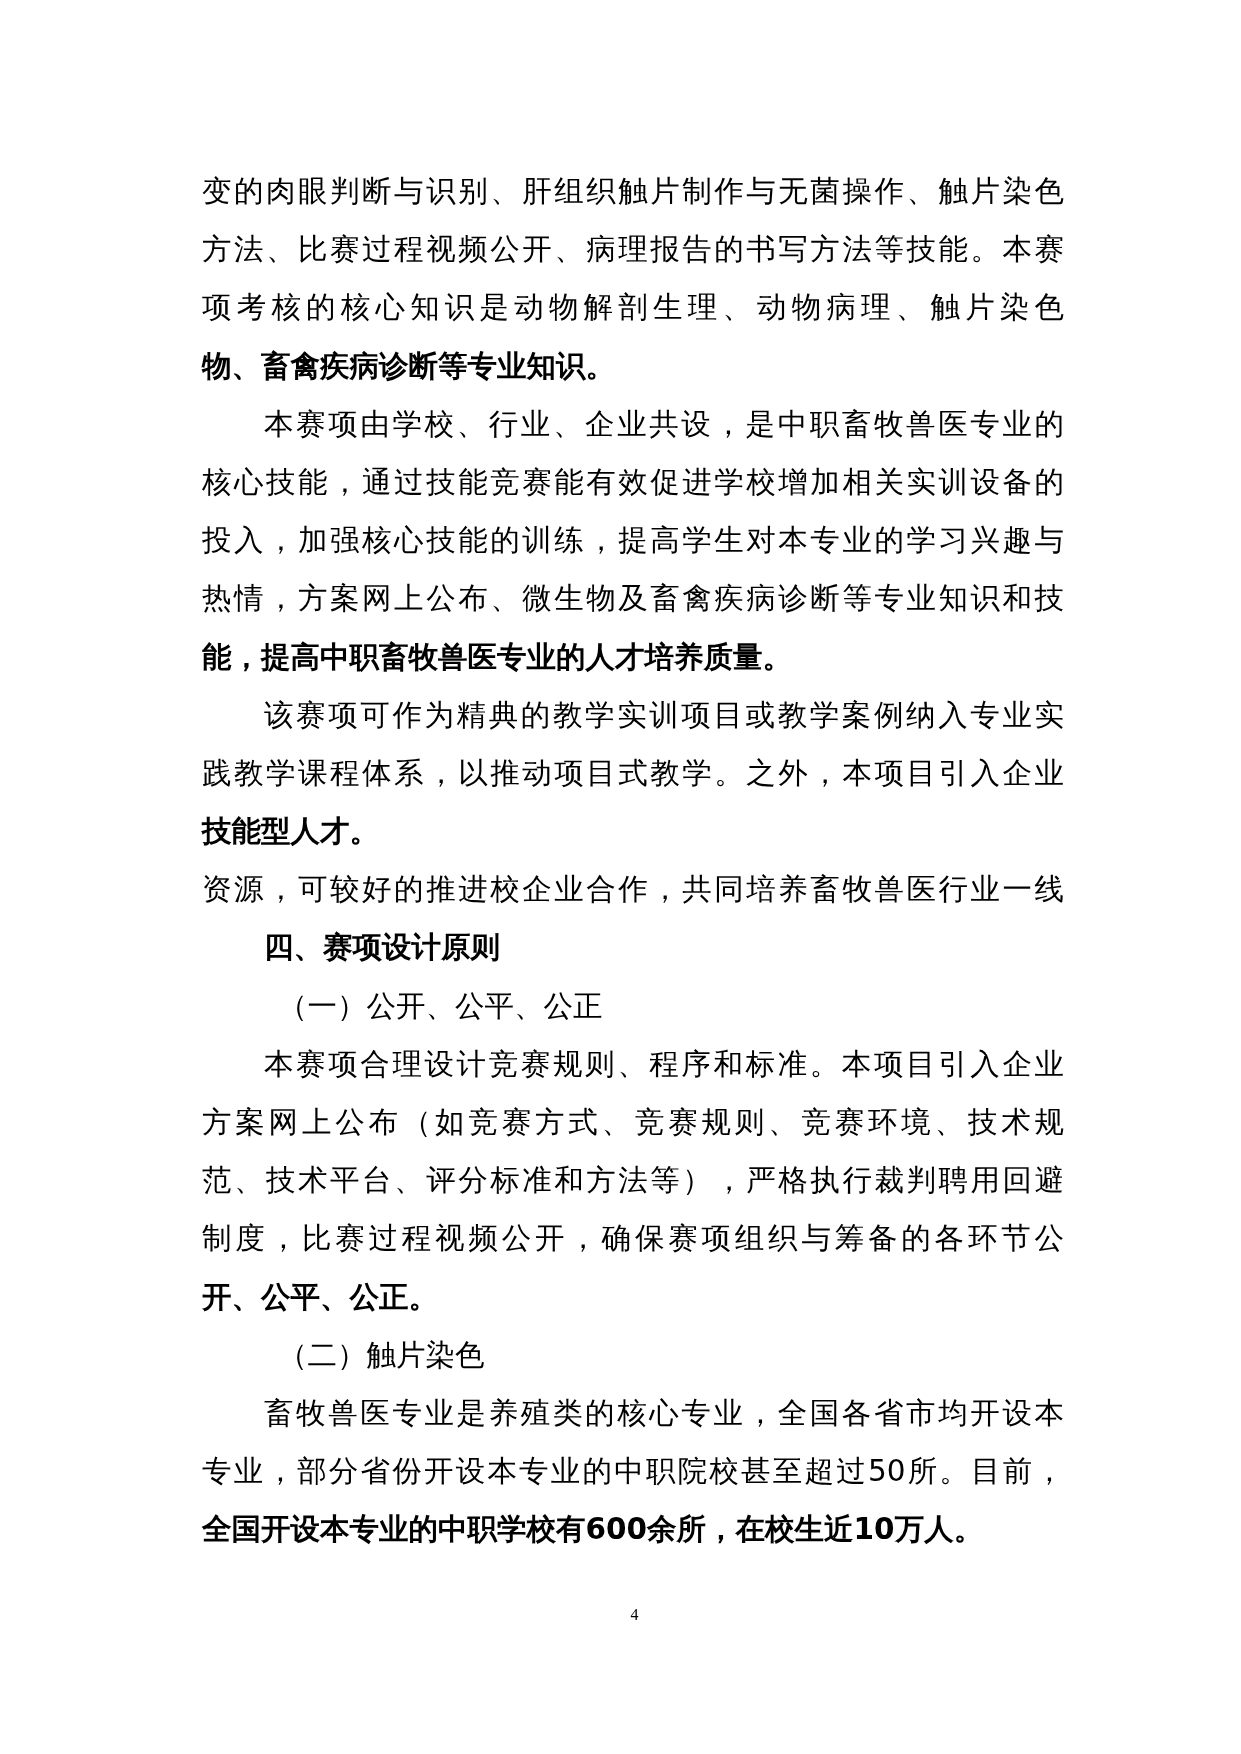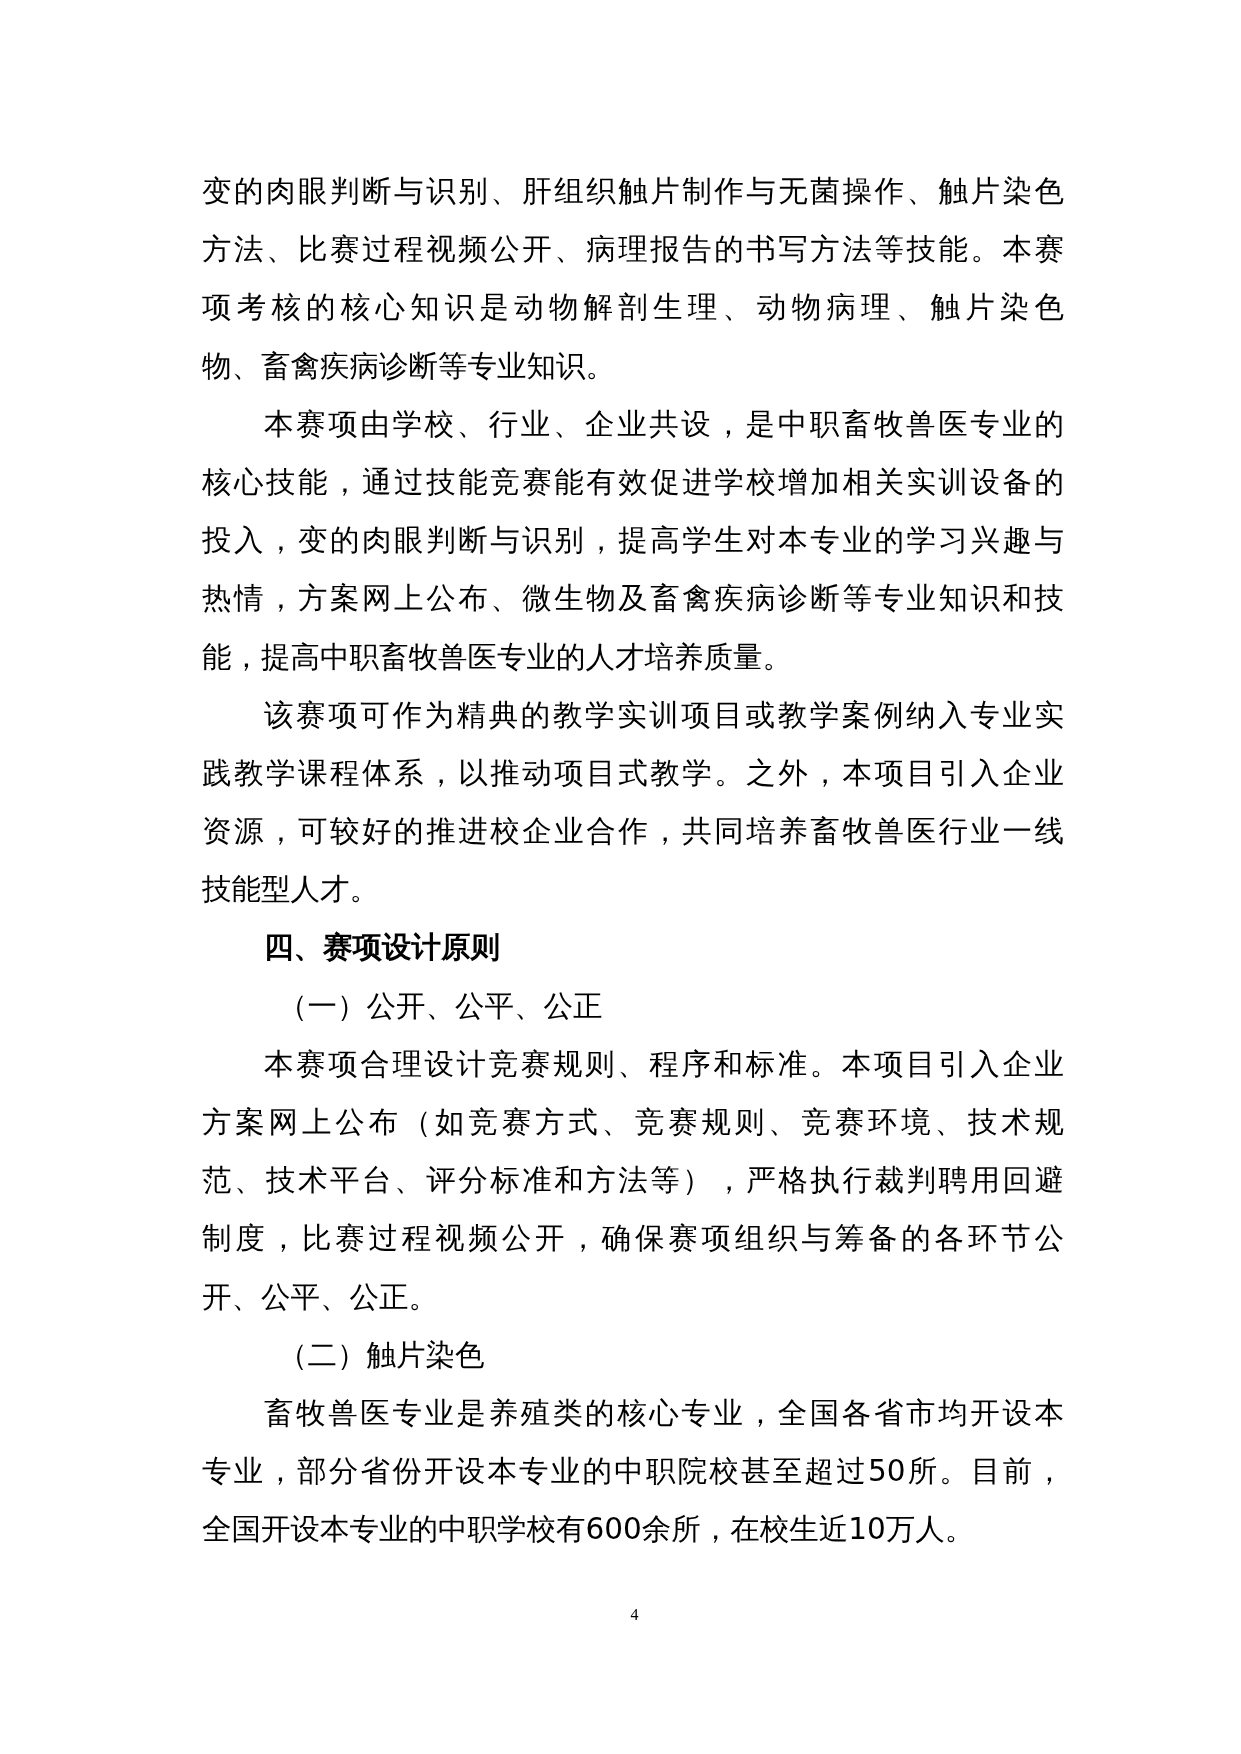--- a/index.html
+++ b/index.html
@@ -33,20 +33,21 @@
       height: 58.2px;
       line-height: 58.2px;
       font-size: 29.5px;
       white-space: nowrap;
       text-align: justify;
       text-align-last: justify;
       letter-spacing: 0;
     }
     .line.last {
       text-align-last: left;
+      font-weight: bold;
     }
     .line.indent {
       padding-left: 62px;
     }
     .heading {
       font-weight: bold;
       text-align-last: left;
       padding-left: 62px;
     }
     .subheading {
@@ -73,30 +74,30 @@
     <div>
       <div class="line">变的肉眼判断与识别、肝组织触片制作与无菌操作、触片染色</div>
       <div class="line">方法、比赛过程视频公开、病理报告的书写方法等技能。本赛</div>
       <div class="line">项考核的核心知识是动物解剖生理、动物病理、触片染色</div>
       <div class="line last">物、畜禽疾病诊断等专业知识。</div>
     </div>
 
     <div>
       <div class="line indent">本赛项由学校、行业、企业共设，是中职畜牧兽医专业的</div>
       <div class="line">核心技能，通过技能竞赛能有效促进学校增加相关实训设备的</div>
-      <div class="line">投入，变的肉眼判断与识别，提高学生对本专业的学习兴趣与</div>
+      <div class="line">投入，加强核心技能的训练，提高学生对本专业的学习兴趣与</div>
       <div class="line">热情，方案网上公布、微生物及畜禽疾病诊断等专业知识和技</div>
       <div class="line last">能，提高中职畜牧兽医专业的人才培养质量。</div>
     </div>
 
     <div>
       <div class="line indent">该赛项可作为精典的教学实训项目或教学案例纳入专业实</div>
       <div class="line">践教学课程体系，以推动项目式教学。之外，本项目引入企业</div>
+      <div class="line last">技能型人才。</div>
       <div class="line">资源，可较好的推进校企业合作，共同培养畜牧兽医行业一线</div>
-      <div class="line last">技能型人才。</div>
     </div>
 
     <div class="line heading">四、赛项设计原则</div>
 
     <div class="line subheading">（一）公开、公平、公正</div>
     <div>
       <div class="line indent">本赛项合理设计竞赛规则、程序和标准。本项目引入企业</div>
       <div class="line">方案网上公布（如竞赛方式、竞赛规则、竞赛环境、技术规</div>
       <div class="line">范、技术平台、评分标准和方法等），严格执行裁判聘用回避</div>
       <div class="line">制度，比赛过程视频公开，确保赛项组织与筹备的各环节公</div>

